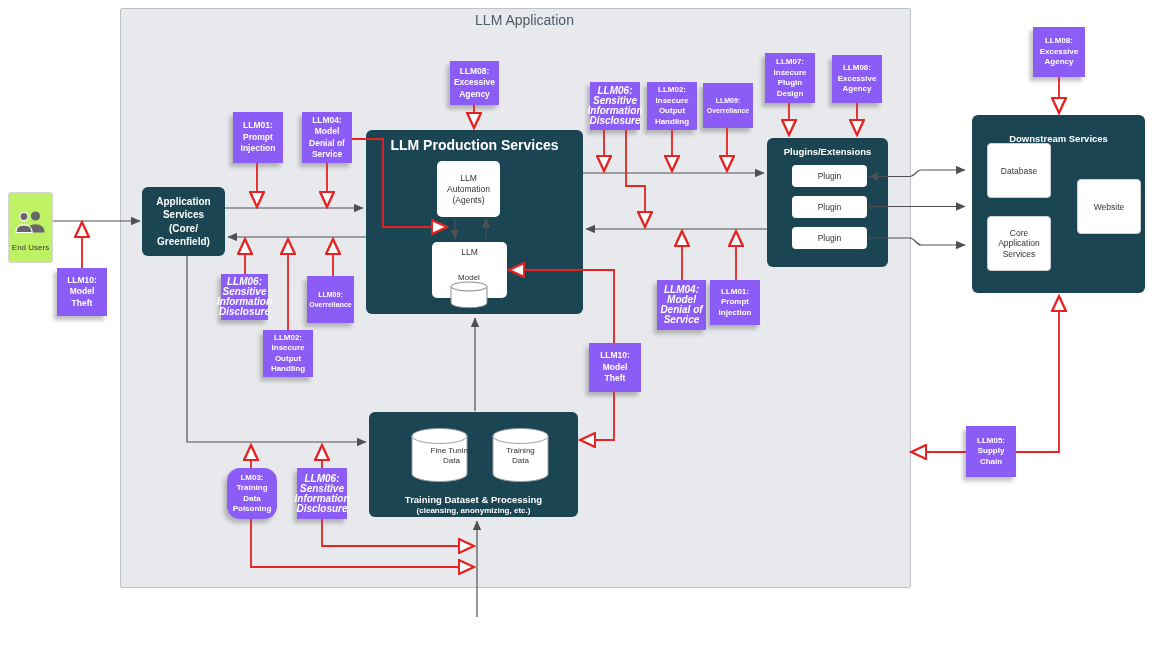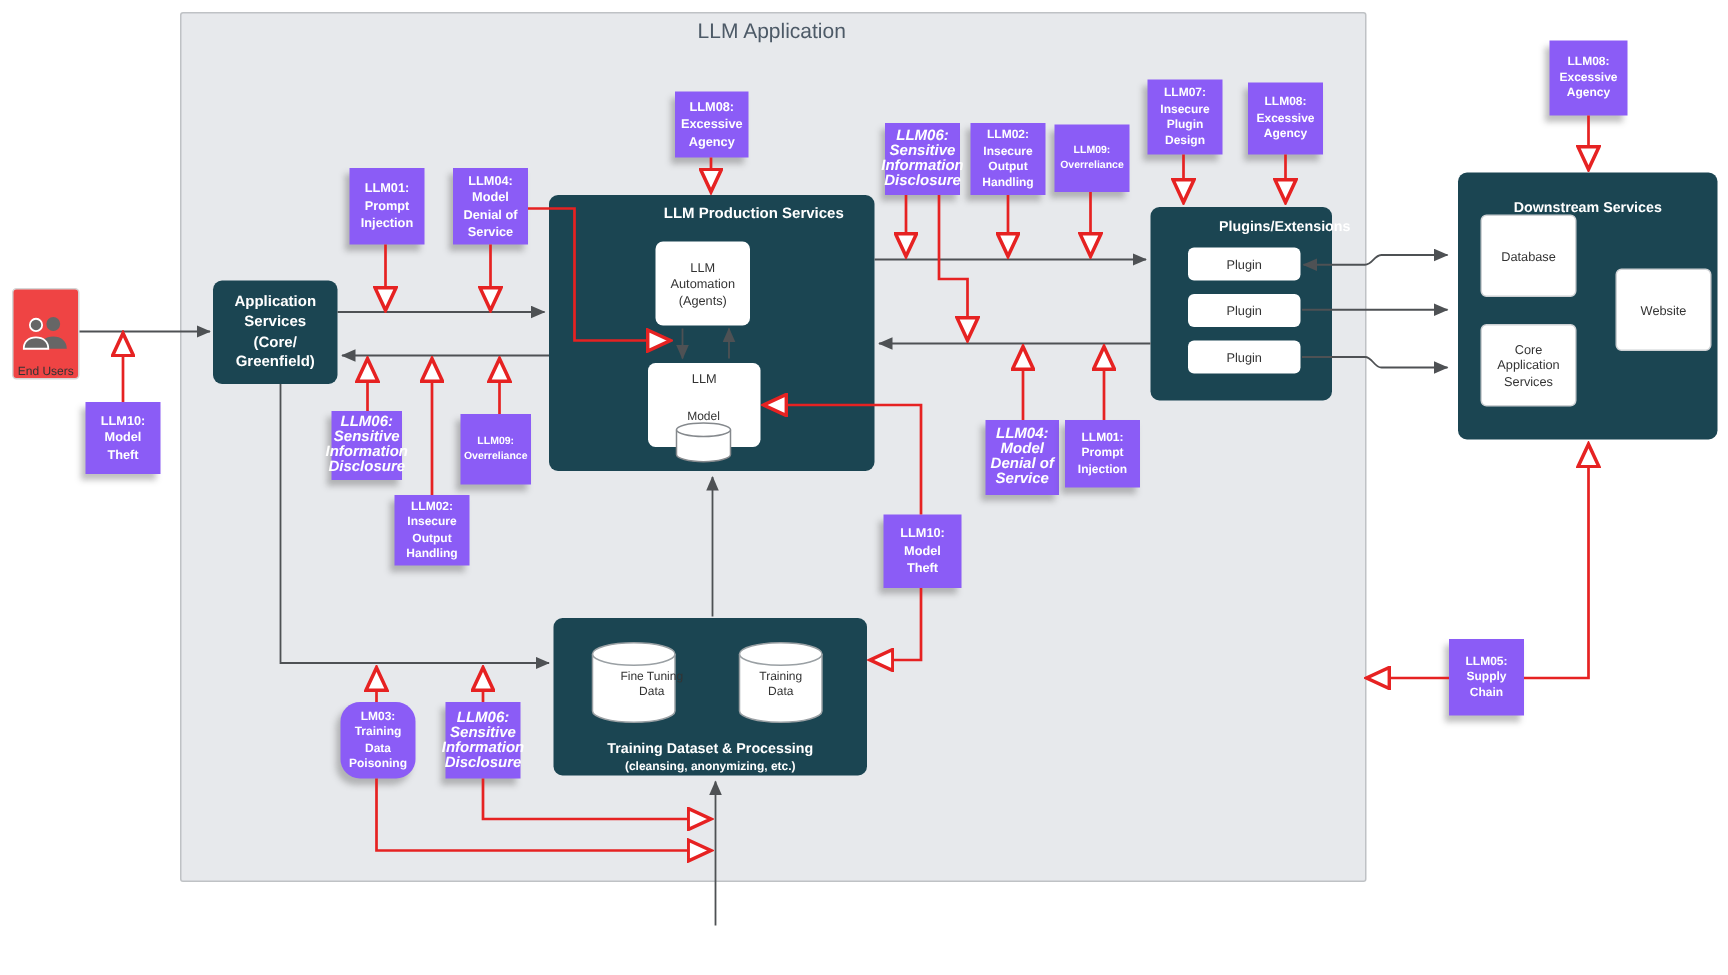--- a/index.html
+++ b/index.html
@@ -1,40 +1,40 @@
 <!DOCTYPE html>
 <html><head>
 <meta charset="utf-8">
 <style>
   html,body{margin:0;padding:0;background:#fff;font-family:"Liberation Sans",sans-serif;}
   .canvas{position:relative;width:1152px;height:650px;background:#fff;overflow:hidden;}
 
   .big-container{position:absolute;left:120px;top:8px;width:789px;height:578px;
     background:#e7e9ec;border:1px solid #bfc2c5;border-radius:2px;z-index:0;}
   .big-container-title{position:absolute;left:120px;top:12px;width:789px;text-align:center;
-    font-size:14px;color:#4d5a67;z-index:1;}
+    font-size:14px;color:#4d5a67;z-index:1;padding-left:10px;}
 
   .node{position:absolute;background:#1b4552;border-radius:6px;color:#fff;z-index:2;}
   .node-title{position:absolute;left:0;width:100%;text-align:center;font-weight:bold;color:#fff;}
   .white-box{position:absolute;background:#fff;border-radius:5px;color:#333;
     display:flex;align-items:center;justify-content:center;text-align:center;
     white-space:pre-line;z-index:3;}
   .bordered{border:1px solid #ced1d4;}
 
   .threat{position:absolute;background:#8b5cf6;color:#fff;font-weight:bold;
     display:flex;align-items:center;justify-content:center;text-align:center;
     white-space:pre-line;z-index:3;box-shadow:-3px 4px 4px rgba(90,90,90,.38);}
   .f7 {font-size:7px;line-height:9.5px;}
   .f75{font-size:10px;line-height:10px;font-style:italic;}
   .f8 {font-size:8px;line-height:10.5px;}
   .f85{font-size:8.5px;line-height:11.5px;}
 
-  .end-users-card{position:absolute;left:8px;top:192px;width:45px;height:61px;background:#ef4444;
+  .end-users-card{position:absolute;left:8px;top:192px;width:45px;height:71px;background:#bef264;
     border:1px solid #d6d6d6;border-radius:3px;z-index:2;display:flex;flex-direction:column;
-    align-items:center;justify-content:flex-end;padding-top:7px;box-sizing:border-box;}
+    align-items:center;justify-content:center;padding-top:7px;box-sizing:border-box;}
   .end-users-label{font-size:8px;color:#333;margin-top:9px;text-align:center;}
 
   .external-label{position:absolute;left:430px;top:618px;width:94px;text-align:center;
     font-size:8.5px;font-weight:bold;color:#3b3b3b;white-space:pre-line;z-index:2;margin-top:41px;}
 
   .cyl-wrap{position:absolute;z-index:3;}
   .cyl-text{position:absolute;left:0;width:100%;text-align:center;color:#333;white-space:pre-line;}
 
   svg.connectors{position:absolute;left:0;top:0;width:1152px;height:650px;z-index:4;pointer-events:none;}
   .gline{fill:none;stroke:#4e5154;stroke-width:1.2px;}
@@ -57,54 +57,54 @@
     </svg>
     <div class="end-users-label">End Users</div>
   </div>
 
   <div class="node" style="left:142px;top:187px;width:83px;height:69px;display:flex;align-items:center;justify-content:center;text-align:center;white-space:pre-line;font-weight:bold;font-size:10px;line-height:13.5px;">Application
 Services
 (Core/
 Greenfield)</div>
 
   <div class="node" style="left:366px;top:130px;width:217px;height:184px;">
-    <div class="node-title" style="top:7px;font-size:10px;padding-left:28px;">LLM Production Services</div>
+    <div class="node-title" style="top:7px;font-size:14px;">LLM Production Services</div>
     <div class="white-box" style="left:71px;top:31px;width:63px;height:56px;font-size:8.5px;line-height:11px;">LLM
 Automation
 (Agents)</div>
     <div class="white-box" style="left:66px;top:112px;width:75px;height:56px;">
       <div style="position:absolute;top:5px;left:0;width:100%;text-align:center;font-size:8.5px;color:#333;">LLM</div>
       <div class="cyl-wrap" style="left:18px;top:21px;width:38px;height:28px;">
         <svg width="38" height="28" viewBox="0 0 38 28">
           <path d="M1,5.5 V22 A18,4.8 0 0 0 37,22 V5.5" fill="#fff" stroke="#85898d" stroke-width="1"></path>
           <ellipse cx="19" cy="5.5" rx="18" ry="4.5" fill="#fff" stroke="#85898d" stroke-width="1"></ellipse>
         </svg>
         <div class="cyl-text" style="top:10px;font-size:8px;">Model</div>
       </div>
     </div>
   </div>
 
   <div class="node" style="left:767px;top:138px;width:121px;height:129px;">
-    <div class="node-title" style="top:8px;font-size:9.5px;margin-left:29px;">Plugins/Extensions</div>
+    <div class="node-title" style="top:8px;font-size:9.5px;">Plugins/Extensions</div>
     <div class="white-box" style="left:25px;top:27px;width:75px;height:22px;font-size:8.5px;border-radius:4px;">Plugin</div>
     <div class="white-box" style="left:25px;top:58px;width:75px;height:22px;font-size:8.5px;border-radius:4px;">Plugin</div>
     <div class="white-box" style="left:25px;top:89px;width:75px;height:22px;font-size:8.5px;border-radius:4px;">Plugin</div>
   </div>
 
   <div class="node" style="left:972px;top:115px;width:173px;height:178px;">
     <div class="node-title" style="top:18px;font-size:9.5px;">Downstream Services</div>
     <div class="white-box bordered" style="left:105px;top:64px;width:62px;height:53px;font-size:8.5px;border-radius:4px;">Website</div>
     <div class="white-box bordered" style="left:15px;top:28px;width:62px;height:53px;font-size:8.5px;border-radius:4px;">Database</div>
     <div class="white-box bordered" style="left:15px;top:101px;width:62px;height:53px;font-size:8.5px;line-height:10.5px;border-radius:4px;">Core
 Application
 Services</div>
   </div>
 
   <div class="node" style="left:369px;top:412px;width:209px;height:105px;">
-    <div class="cyl-wrap" style="left:25px;top:15px;width:81px;height:56px;">
+    <div class="cyl-wrap" style="left:42px;top:15px;width:81px;height:56px;">
       <svg width="57" height="56" viewBox="0 0 57 56">
         <path d="M1,9 V47 A27.5,7.5 0 0 0 56,47 V9" fill="#fff" stroke="#9aa0a4" stroke-width="1"></path>
         <ellipse cx="28.5" cy="9" rx="27.5" ry="7.5" fill="#fff" stroke="#9aa0a4" stroke-width="1"></ellipse>
       </svg>
       <div class="cyl-text" style="top:19px;font-size:8px;line-height:10px;">Fine Tuning
 Data</div>
     </div>
     <div class="cyl-wrap" style="left:123px;top:15px;width:57px;height:56px;">
       <svg width="57" height="56" viewBox="0 0 57 56">
         <path d="M1,9 V47 A27.5,7.5 0 0 0 56,47 V9" fill="#fff" stroke="#9aa0a4" stroke-width="1"></path>

